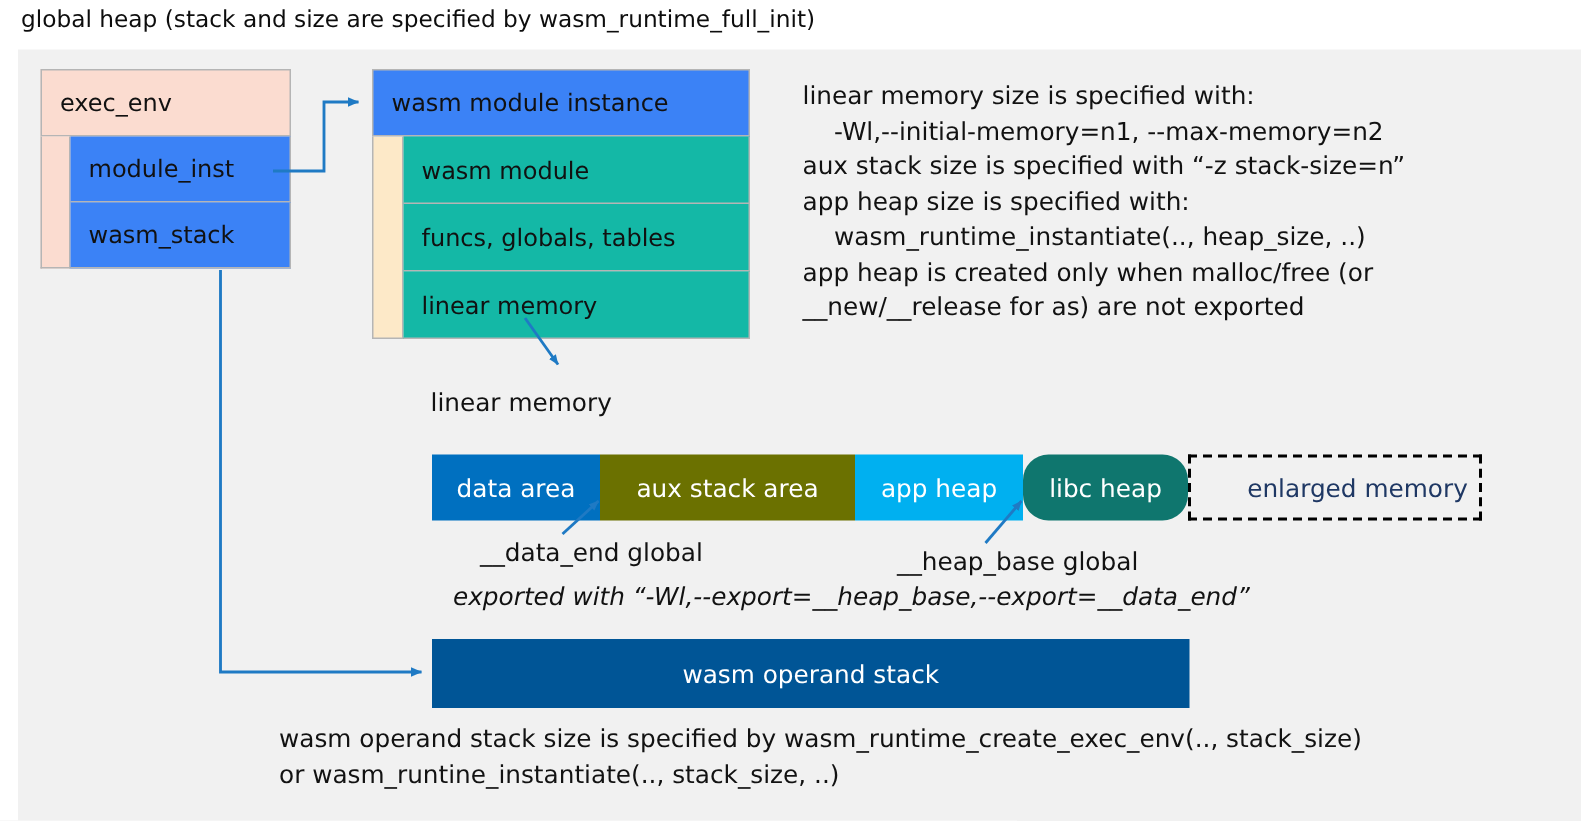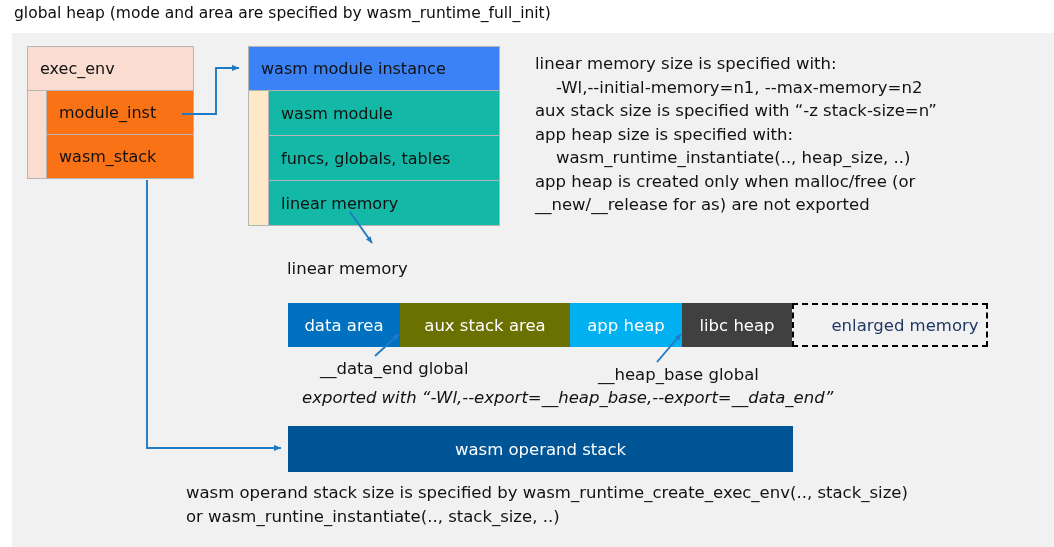--- a/index.html
+++ b/index.html
@@ -36,21 +36,21 @@
   .sbox .row{
     box-sizing:border-box;display:flex;align-items:center;
     padding-left:12px;font-size:16px;color:#111;
   }
 
   
   #exec-env{left:27px;top:46px;width:167px;height:133px;}
   #exec-env .hdr{height:45px;background:#fbdcd0;border:1px solid #b5b5b5;}
   #exec-env .body{height:88px;}
   #exec-env .gutter{width:20px;background:#fbdcd0;border:1px solid #b5b5b5;border-top:none;}
-  #exec-env .row{height:44px;background:#f97316;border:1px solid #b5b5b5;border-top:none;border-left:none;}
+  #exec-env .row{height:44px;background:#3b82f6;border:1px solid #b5b5b5;border-top:none;border-left:none;}
 
   
   #wmi{left:248px;top:46px;width:252px;height:180px;}
   #wmi .hdr{height:45px;background:#3b82f6;border:1px solid #b5b5b5;}
   #wmi .body{height:135px;}
   #wmi .gutter{width:21px;background:#fde9c8;border:1px solid #b5b5b5;border-top:none;}
   #wmi .row{height:45px;background:#14b8a6;border:1px solid #b5b5b5;border-top:none;border-left:none;}
 
   
   .note{
@@ -87,21 +87,21 @@
   }
 
   
   #wires{position:absolute;left:0;top:0;width:1054px;height:547px;pointer-events:none;}
 </style>
 </head>
 <body>
 
 <div id="root">
 
-  <div class="title">global heap (mode and area are specified by wasm_runtime_full_init)</div>
+  <div class="title">global heap (stack and size are specified by wasm_runtime_full_init)</div>
 
   <div class="panel" style="background: rgb(241, 241, 241);"></div>
 
   <div class="sbox" id="exec-env">
     <div class="hdr">exec_env</div>
     <div class="body">
       <div class="gutter"></div>
       <div class="rows">
         <div class="row">module_inst</div>
         <div class="row">wasm_stack</div>
@@ -128,21 +128,21 @@
     wasm_runtime_instantiate(.., heap_size, ..)
 app heap is created only when malloc/free (or
 __new/__release for as) are not exported</div>
 
   <div class="caption" id="cap-linear">linear memory</div>
 
   <div id="membar">
     <div class="seg" style="width: 112px; background: rgb(0, 112, 192);">data area</div>
     <div class="seg" style="width: 170px; background: rgb(107, 113, 0);">aux stack area</div>
     <div class="seg" style="width: 112px; background: rgb(0, 176, 240);">app heap</div>
-    <div class="seg" style="width: 110px; background: #404040;">libc heap</div>
+    <div class="seg" style="width: 110px; background: #0f766e; border-radius: 17px;">libc heap</div>
     <div class="seg enlarged" style="width: 196px;">enlarged memory</div>
   </div>
 
   <div class="caption" id="cap-data-end">__data_end global</div>
   <div class="caption" id="cap-heap-base">__heap_base global</div>
   <div class="caption" id="cap-exported">exported with “-Wl,--export=__heap_base,--export=__data_end”</div>
 
   <div id="opstack" style="background: rgb(0, 85, 150);">wasm operand stack</div>
 
   <div class="note" id="note-bottom">wasm operand stack size is specified by wasm_runtime_create_exec_env(.., stack_size)

